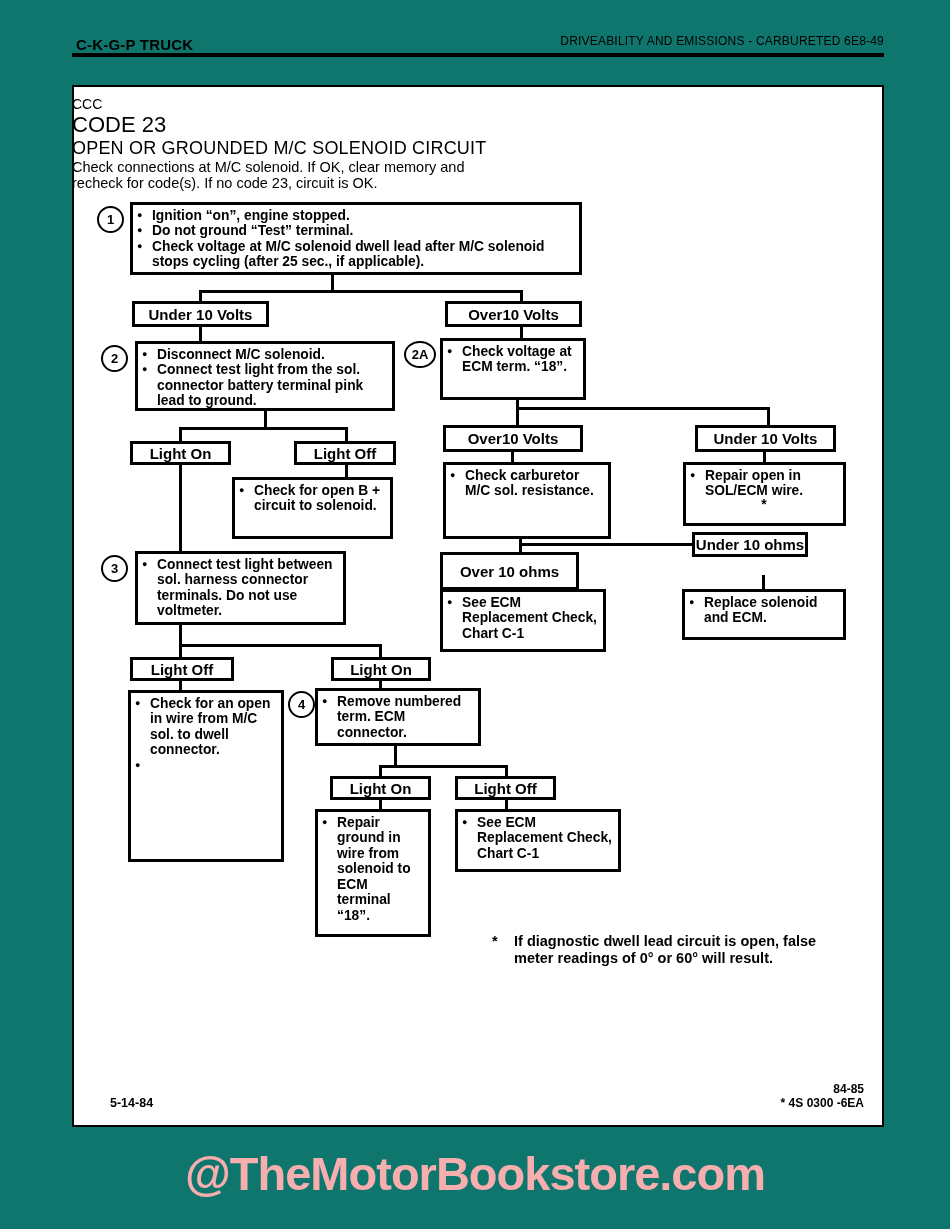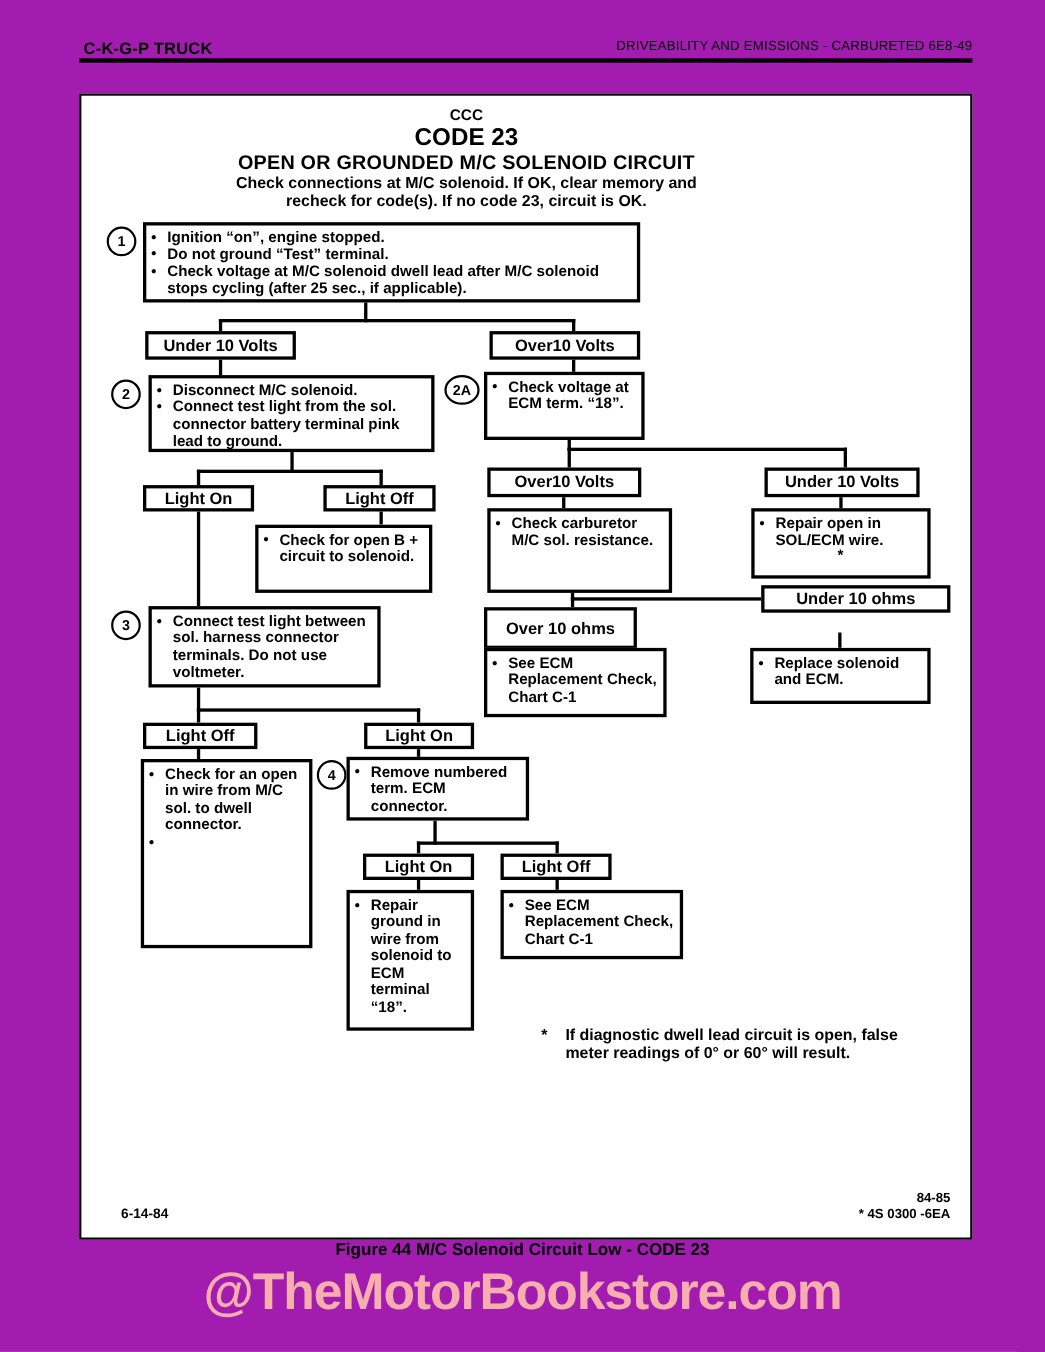--- a/index.html
+++ b/index.html
@@ -1,25 +1,25 @@
 <!DOCTYPE html>
 <html><head>
 <meta charset="utf-8">
 <style>
   html,body { margin:0; padding:0; background:#fff; }
   #page {
-    position:relative; width:950px; height:1229px; background:#a21caf;
+    position:relative; width:950px; height:1229px; background:#0f766e;
     font-family:"Liberation Sans", sans-serif; color:#000; overflow:hidden;
   }
   .hdr-left  { position:absolute; left:76px; top:36px; font-size:15px; font-weight:bold; letter-spacing:.2px; }
   .hdr-right { position:absolute; right:66px; top:34px; font-size:12px; font-weight:normal; letter-spacing:.2px; }
   .hdr-rule  { position:absolute; left:72px; top:53px; width:812px; height:4px; background:#000; }
   .frame { position:absolute; left:72px; top:85px; width:808px; height:1038px; border:2px solid #000; background:#fff; }
 
-  .titleblock { position:absolute; left:72px; top:96px; width:704px; text-align:center; font-weight:bold; }
+  .titleblock { position:absolute; left:72px; top:96px; width:704px; font-weight:normal; }
   .t1 { font-size:14px; }
   .t2 { font-size:22px; }
   .t3 { font-size:18px; letter-spacing:.2px; }
   .sub { font-size:14.5px; }
 
   .node { position:absolute; border:3px solid #000; background:#fff; font-weight:bold; box-sizing:border-box; }
   .lbl  { display:flex; align-items:center; justify-content:center; text-align:right; font-size:15px; }
   .cnt  { padding:3px 5px 3px 4px; font-size:13.8px; line-height:1.12; }
   .blts { list-style:none; margin:0; padding:0; }
   .blts li { display:flex; }
@@ -189,21 +189,21 @@
   <div class="node cnt" style="left:135px;top:551px;width:211px;height:74px">
     <ul class="blts">
       <li>
           <span class="bm">●</span>
           <span>Connect test light between sol. harness connector terminals.  Do not use voltmeter.</span>
         </li>
     </ul>
   </div>
 
   <div class="node lbl" style="left:440px;top:552px;width:139px;height:38px">Over 10 ohms</div>
-  <div class="node lbl" style="left:692px;top:532px;width:172px;height:25px">Under 10 ohms</div>
+  <div class="node lbl" style="left:692px;top:532px;width:116px;height:25px">Under 10 ohms</div>
 
   <div class="node cnt" style="left:440px;top:589px;width:166px;height:63px">
     <ul class="blts">
       <li>
           <span class="bm">●</span>
           <span>See ECM Replacement Check, Chart C-1</span>
         </li>
     </ul>
   </div>
 
@@ -259,21 +259,20 @@
           <span>See ECM Replacement Check, Chart C-1</span>
         </li>
     </ul>
   </div>
 
   <div class="footnote">
     <span class="fm">*</span>
     <span>If diagnostic dwell lead circuit is open, false meter readings of 0° or 60° will result.</span>
   </div>
 
-  <div class="ft-date">6-14-84</div>
+  <div class="ft-date">5-14-84</div>
   <div class="ft-right">
     <div>84-85</div>
     <div>* 4S 0300 -6EA</div>
   </div>
-  <div class="caption">Figure 44 M/C Solenoid Circuit Low - CODE 23</div>
   <div class="watermark">@TheMotorBookstore.com</div>
 
 </div>
 
 </body></html>

